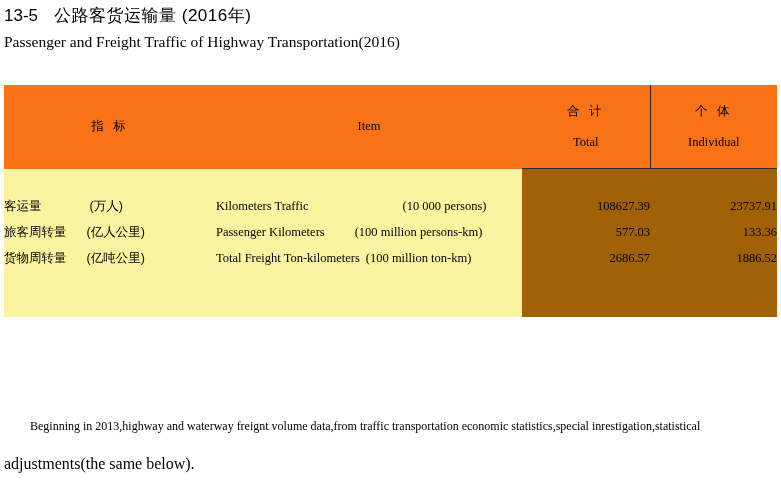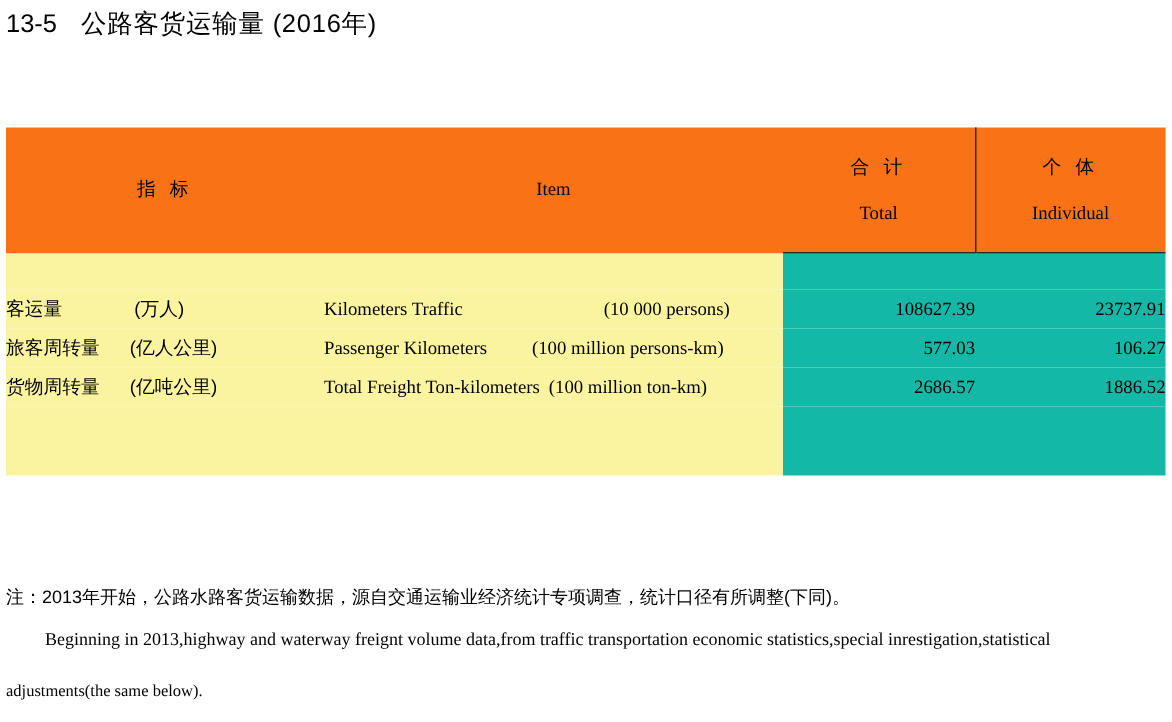--- a/index.html
+++ b/index.html
@@ -93,21 +93,21 @@
   }
   .col-indiv {
     border-left: 1px solid #2b2b2b;
     border-bottom: 1px solid #2b2b2b;
   }
 
   .body-yellow {
     background: #faf4a0;
   }
   .body-white {
-    background: #14b8a6;
+    background: #a16207;
   }
   .spacer-row td {
     height: 24px;
   }
   .data-row td {
     height: 26px;
   }
   .cell-cn {
     font-size: 12.5px;
     padding-left: 2px;
@@ -157,34 +157,35 @@
     left: 30px;
     top: 419px;
     font-size: 12px;
     font-family: "Liberation Serif", serif;
     white-space: nowrap;
   }
   .note-en2 {
     position: absolute;
     left: 4px;
     top: 455px;
-    font-size: 11px;
+    font-size: 16px;
     font-family: "Liberation Serif", serif;
     white-space: nowrap;
   }
 </style>
 </head>
 <body>
 
 <div class="page">
 
   <div class="title-cn">
     <span class="num">13-5</span><span class="gap"></span><span>公路客货运输量 (2016年)</span>
   </div>
 
+  <div class="title-en">Passenger and Freight Traffic of Highway Transportation(2016)</div>
 
   <table class="tbl">
     <colgroup>
       <col style="width:212px">
       <col style="width:306px">
       <col style="width:128px">
       <col style="width:127px">
     </colgroup>
     <tbody>
       <tr>
@@ -219,21 +220,21 @@
       </tr>
 
       <tr class="data-row">
         <td class="body-yellow cell-cn">
           <span>旅客周转量</span><span class="unit" style="margin-left:20px">(亿人公里)</span>
         </td>
         <td class="body-yellow cell-en">
           <span>Passenger Kilometers</span><span class="unit-en" style="margin-left:30px">(100 million persons-km)</span>
         </td>
         <td class="body-white cell-num">577.03</td>
-        <td class="body-white cell-num2">106.27</td>
+        <td class="body-white cell-num2">133.36</td>
       </tr>
 
 
       <tr class="data-row">
         <td class="body-yellow cell-cn">
           <span>货物周转量</span><span class="unit" style="margin-left:20px">(亿吨公里)</span>
         </td>
         <td class="body-yellow cell-en">
           <span>Total Freight Ton-kilometers</span><span class="unit-en" style="margin-left:6px">(100  million ton-km)</span>
         </td>
@@ -243,17 +244,16 @@
 
       <tr class="bottom-pad">
         <td class="body-yellow"></td>
         <td class="body-yellow"></td>
         <td class="body-white"></td>
         <td class="body-white"></td>
       </tr>
     </tbody>
   </table>
 
-  <div class="note-cn">注：2013年开始，公路水路客货运输数据，源自交通运输业经济统计专项调查，统计口径有所调整(下同)。</div>
   <div class="note-en1">Beginning in 2013,highway and waterway freignt volume data,from traffic transportation economic statistics,special inrestigation,statistical</div>
   <div class="note-en2">adjustments(the same below).</div>
 
 </div>
 
 </body></html>

